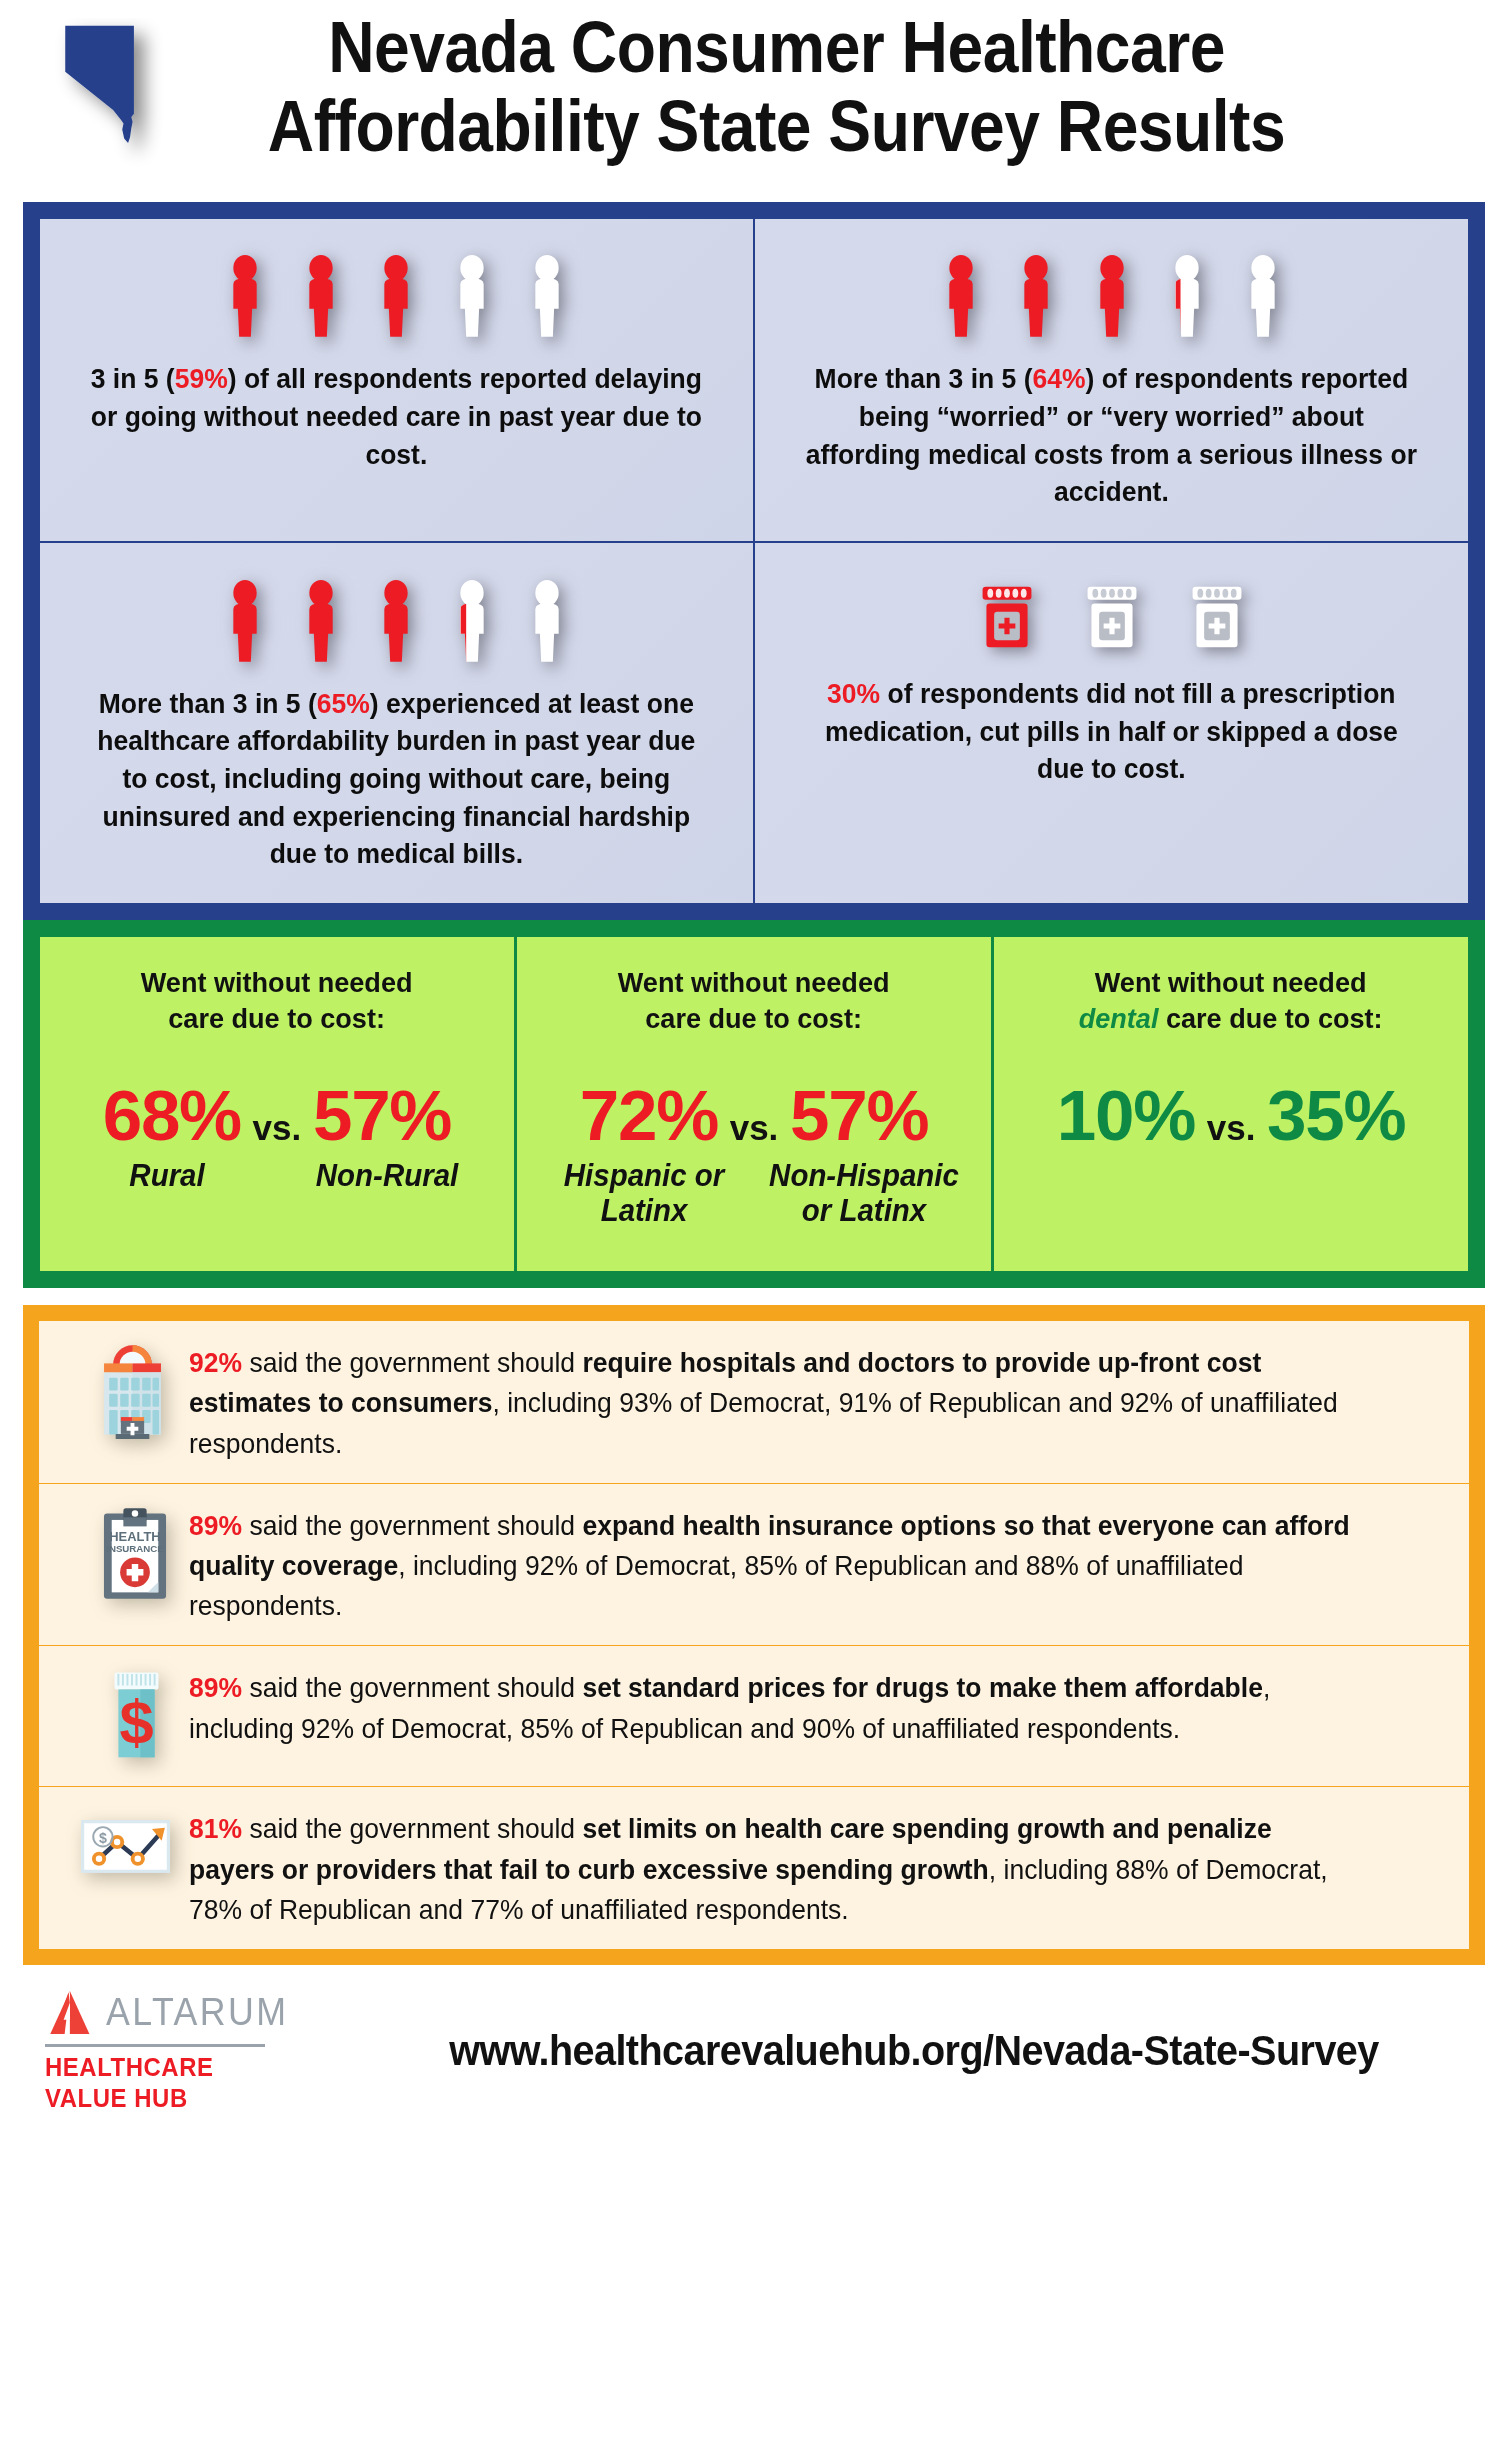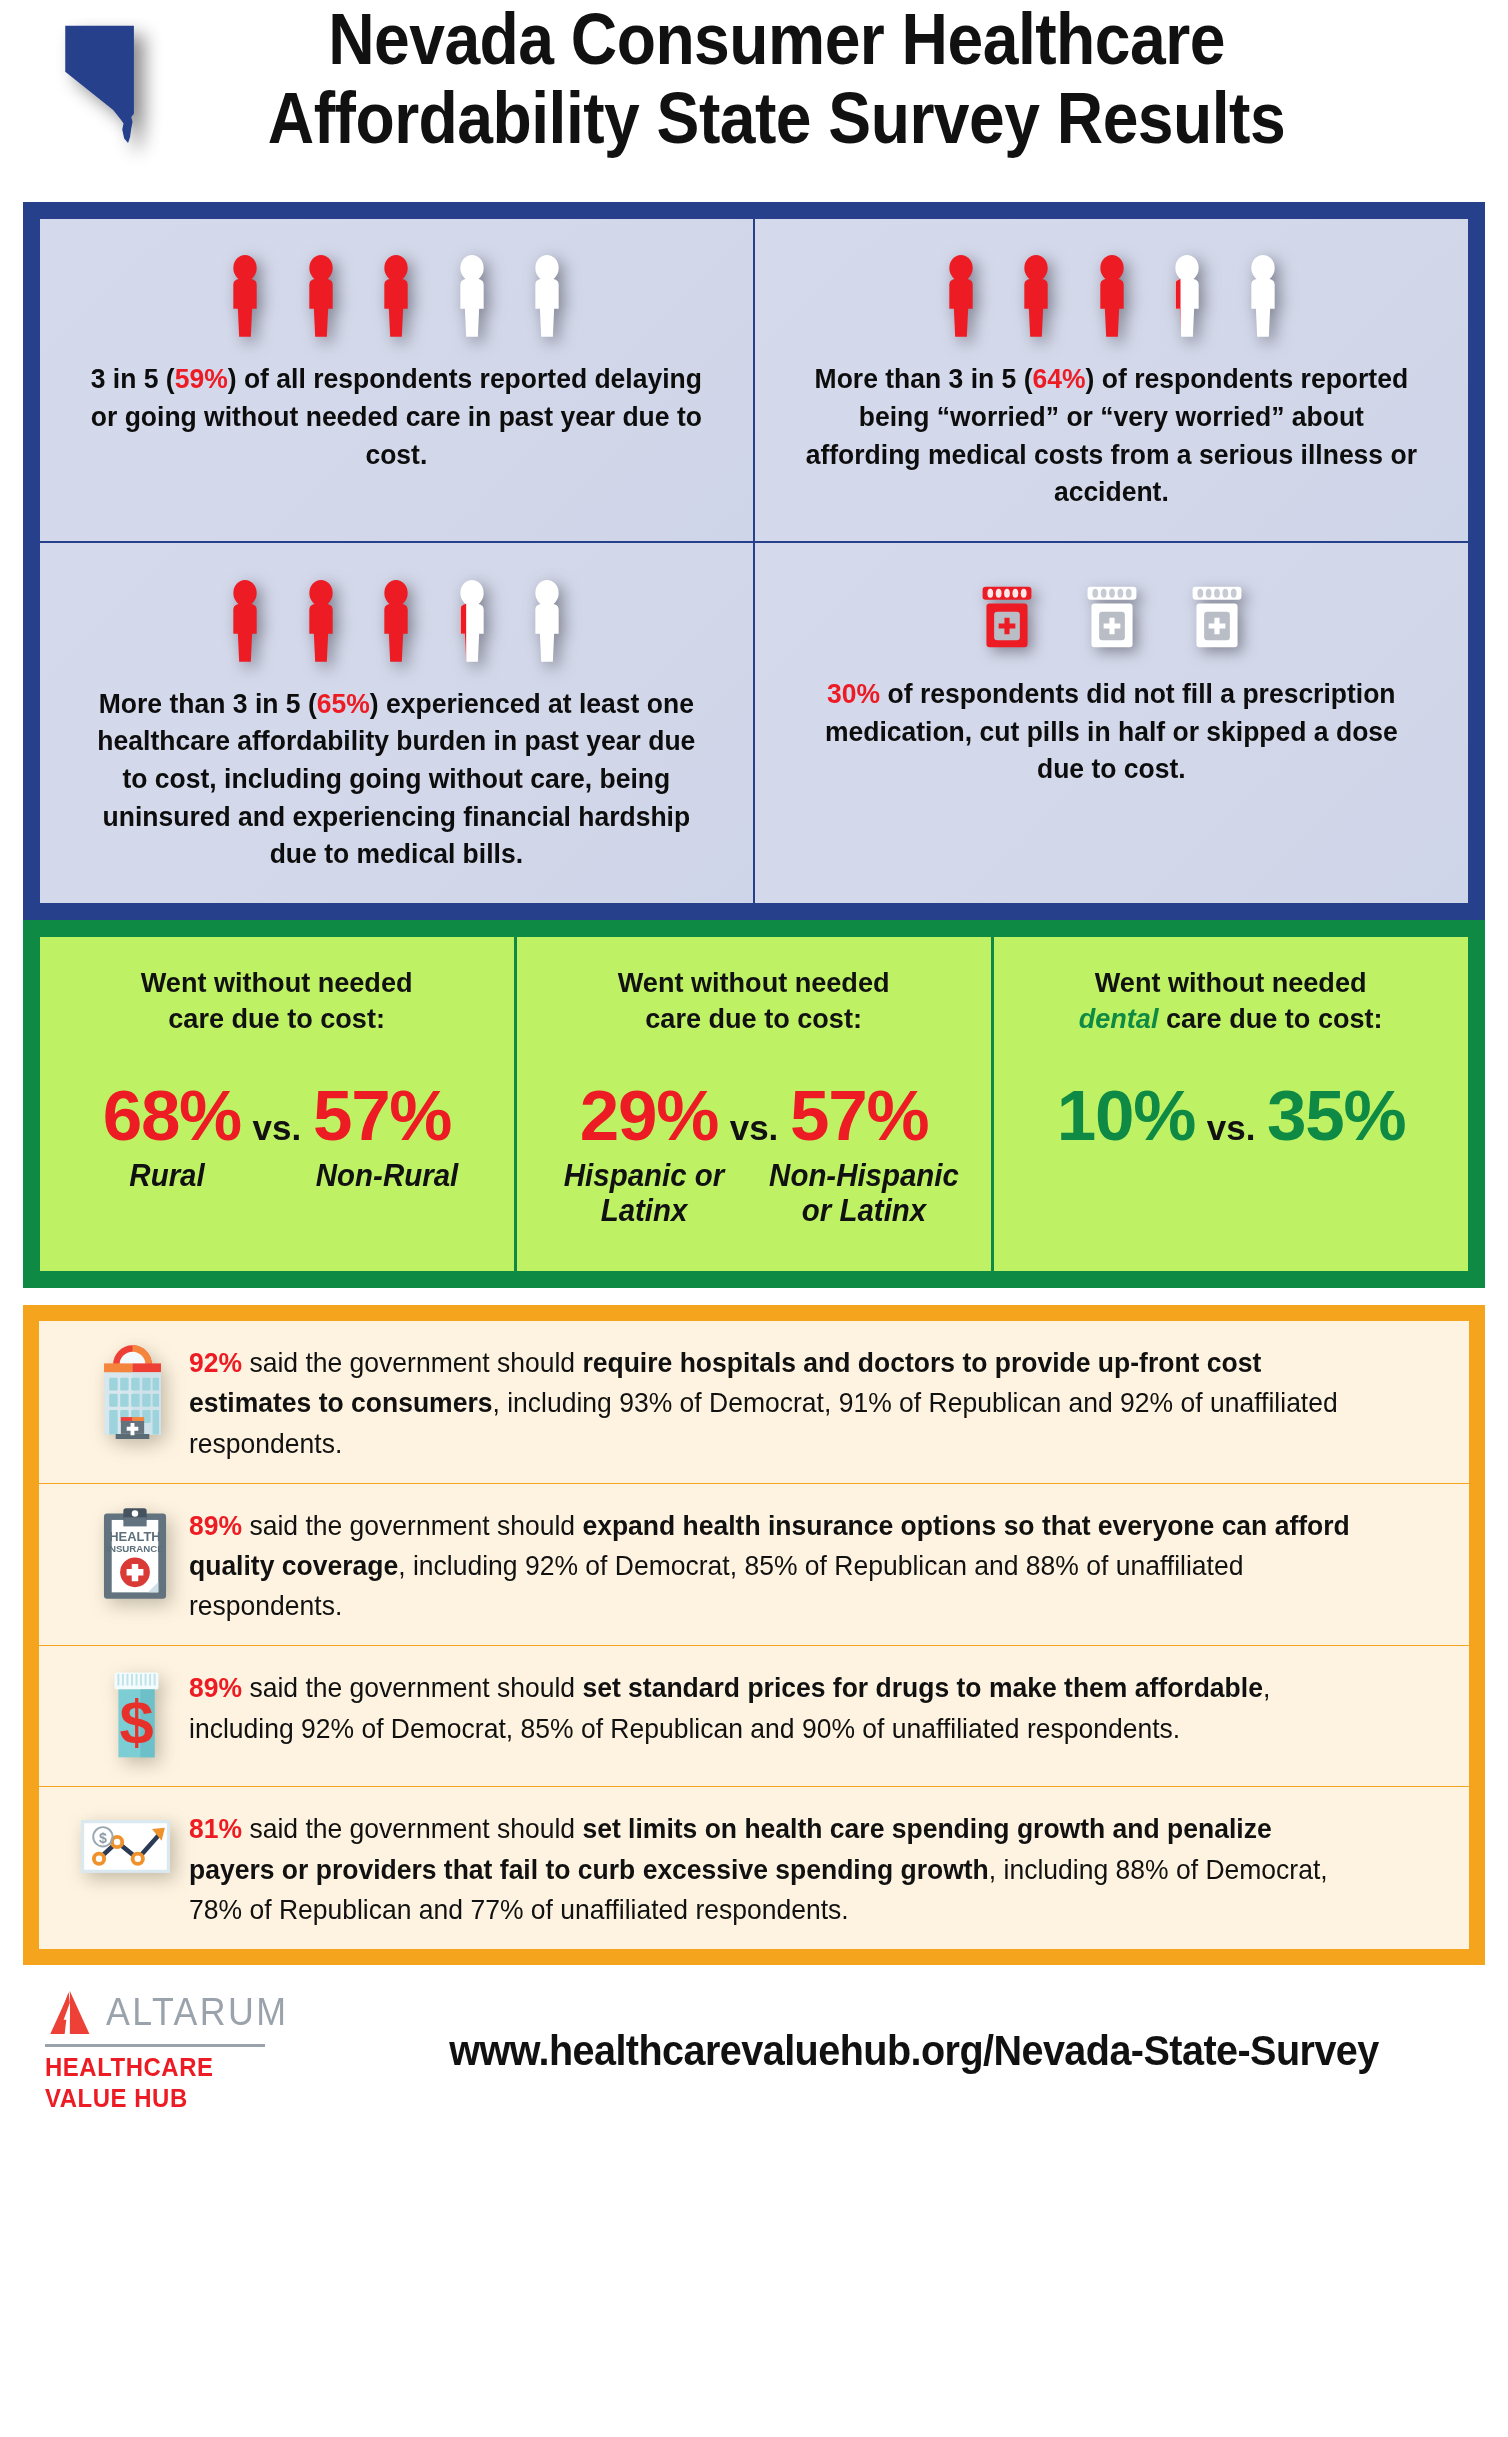--- a/index.html
+++ b/index.html
@@ -9,21 +9,21 @@
     font-family: "Liberation Sans", sans-serif;
   }
   body { width: 1508px; height: 2438px; position: relative; overflow: hidden; }
 
   
   .header {
     position: relative;
     height: 202px;
     display: flex;
     align-items: flex-start;
-    padding-top: 0;
+    padding-top: 8px;
     justify-content: flex-end;
   }
   .nv-shape-wrap {
     position: absolute;
     left: 51px; top: 18px;
     width: 136px; height: 162px;
   }
   .nv-shape { width: 136px; height: 162px; display:block; }
   .title-block {
     width: 100%;
@@ -450,21 +450,21 @@
         <span class="stat-label">Non-Rural</span>
       </div>
     </div>
 
     <div class="green-card">
       <div class="green-head">
         <span>Went without needed</span><br>
         <span>care due to cost:</span>
       </div>
       <div class="stat-row">
-        <span class="big-pct">29%</span>
+        <span class="big-pct">72%</span>
         <span class="vs-word">vs.</span>
         <span class="big-pct">57%</span>
       </div>
       <div class="label-row">
         <span class="stat-label">Hispanic or Latinx</span>
         <span class="stat-label">Non-Hispanic or Latinx</span>
       </div>
     </div>
 
     <div class="green-card">

